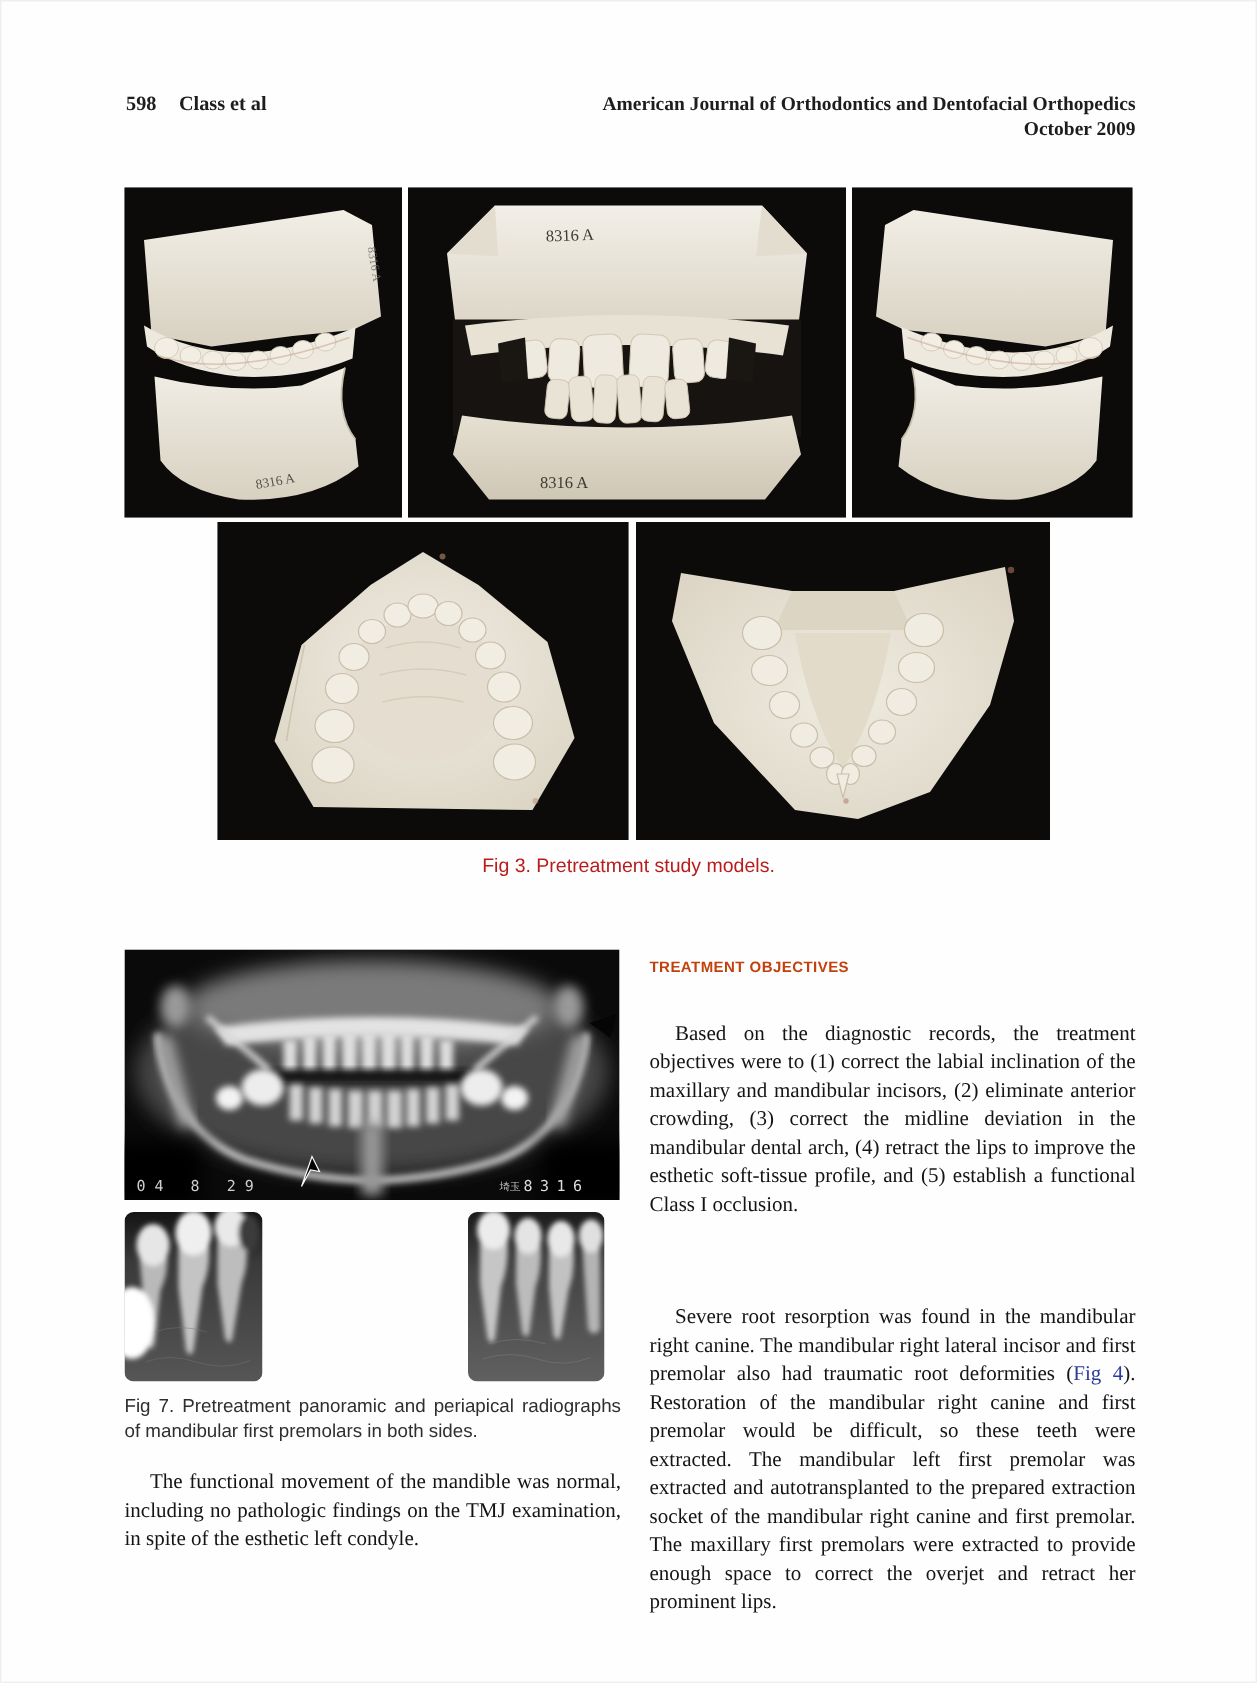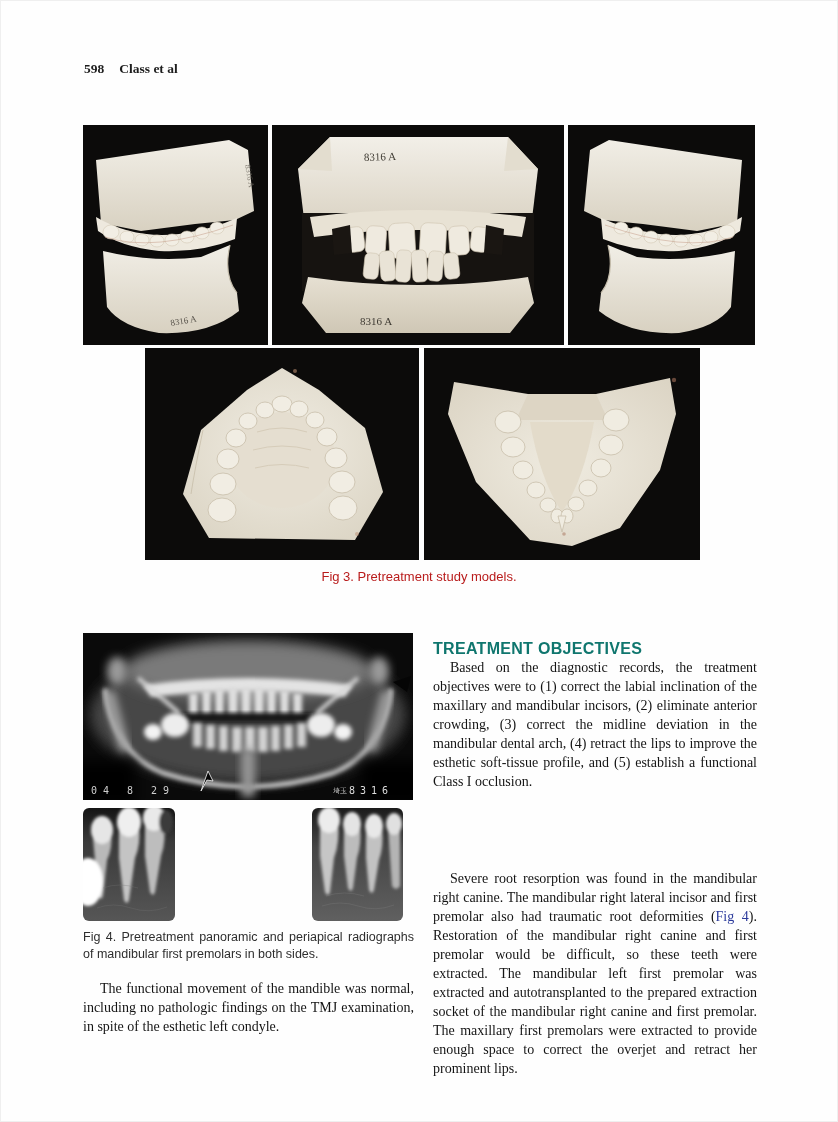--- a/index.html
+++ b/index.html
@@ -32,36 +32,40 @@
   
   .pano  { left:83px; top:633px; width:330px; height:167px; background:#e5e5e5; }
   .periL { left:83px;  top:808px; width:92px; height:113px; }
   .periR { left:312px; top:808px; width:91px; height:113px; }
   .cap4 { left:83px; top:929px; width:331px; text-align:justify;
           font-family:"Liberation Sans", sans-serif; font-size:12.5px; line-height:17px; color:#2e2e2e; }
 
   .bodypara { font-size:14px; line-height:19px; text-align:justify; text-indent:17px; color:#141414; }
   .tmj   { left:83px; top:979px; width:331px; }
 
-  .sechead { font-family:"Liberation Sans", sans-serif; font-size:16px; letter-spacing:0.3px; color:#0f766e; }
+  .sechead { font-family:"Liberation Sans", sans-serif; font-size:10px; letter-spacing:0.3px; color:#c2410c; }
   .h-obj  { left:433px; top:640px; width:324px; }
-  .p-obj  { left:433px; top:658px; width:324px; }
+  .p-obj  { left:433px; top:680px; width:324px; }
   .h-plan { left:433px; top:821px; width:324px; }
   .p-plan { left:433px; top:842px; width:324px;margin-top:27px; }
   .figlink { color:#2b3a9b; cursor:pointer; }
 
   .stamp { font-family:"DejaVu Sans Mono", monospace; }
 </style>
 </head>
 <body>
 
 <div id="page">
 
   <div class="abs hdr-left">
     <span class="pgnum">598</span><span>Class et al</span>
+  </div>
+  <div class="abs hdr-right">
+    <div>American Journal of Orthodontics and Dentofacial Orthopedics</div>
+    <div>October 2009</div>
   </div>
 
   <div id="fig3" class="abs">
 
     <div class="photo ph1">
       <svg width="185" height="220" viewBox="0 0 185 220">
         <defs>
           <linearGradient id="gA" x1="0" y1="0" x2="0" y2="1">
             <stop offset="0" stop-color="#f1eee6"></stop>
               <stop offset="1" stop-color="#d8d1c1"></stop>
@@ -349,21 +353,21 @@
         <path d="M76,20 Q82,8 88,18 L88,78 Q84,84 80,78 Z" fill="#b4b4b4"></path>
         <ellipse cx="82" cy="16" rx="8" ry="11" fill="#e0e0e0"></ellipse>
       </g>
       <g stroke="#828282" stroke-width="0.5" opacity="0.6" fill="none">
         <path d="M10,98 Q28,92 46,98 Q64,104 82,97"></path>
         <path d="M14,88 Q32,82 52,88"></path>
       </g>
     </svg>
   </div>
 
-  <div class="abs cap4">Fig 4. Pretreatment panoramic and periapical radiographs of mandibular first premolars in both sides.</div>
+  <div class="abs cap4">Fig 7. Pretreatment panoramic and periapical radiographs of mandibular first premolars in both sides.</div>
 
   <p class="abs bodypara tmj">The functional movement of the mandible was normal, including no pathologic findings on the TMJ examination, in spite of the esthetic left condyle.</p>
 
   <h3 class="abs sechead h-obj">TREATMENT OBJECTIVES</h3>
   <p class="abs bodypara p-obj">Based on the diagnostic records, the treatment objectives were to (1) correct the labial inclination of the maxillary and mandibular incisors, (2) eliminate anterior crowding, (3) correct the midline deviation in the mandibular dental arch, (4) retract the lips to improve the esthetic soft-tissue profile, and (5) establish a functional Class I occlusion.</p>
 
   <p class="abs bodypara p-plan"><span>Severe root resorption was found in the mandibular right canine. The mandibular right lateral incisor and first premolar also had traumatic root deformities (</span><span class="figlink">Fig 4</span><span>). Restoration of the mandibular right canine and first premolar would be difficult, so these teeth were extracted. The mandibular left first premolar was extracted and autotransplanted to the prepared extraction socket of the mandibular right canine and first premolar. The maxillary first premolars were extracted to provide enough space to correct the overjet and retract her prominent lips.</span></p>
 
 </div>
 

